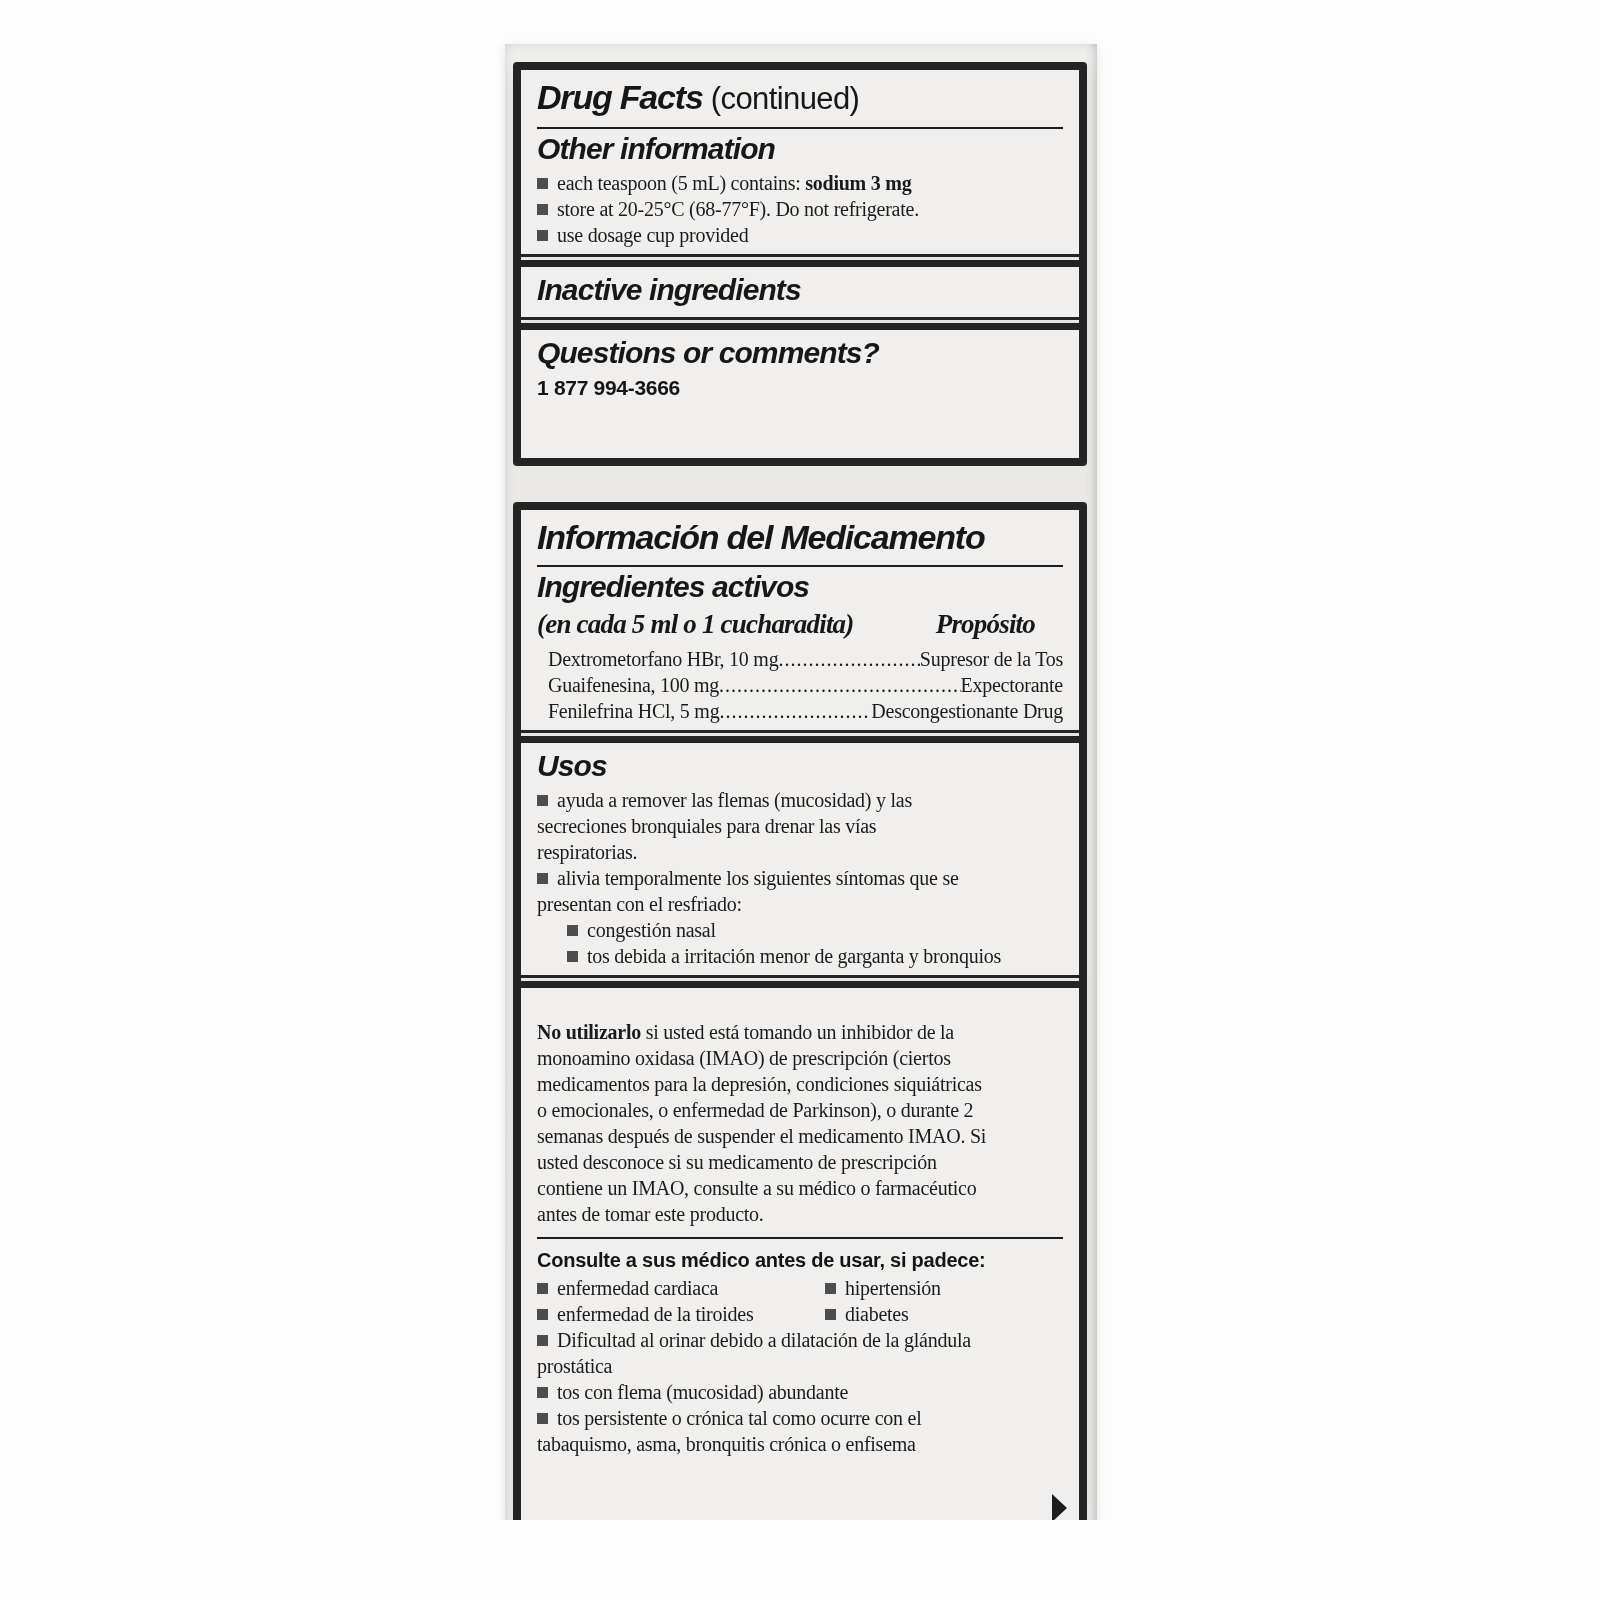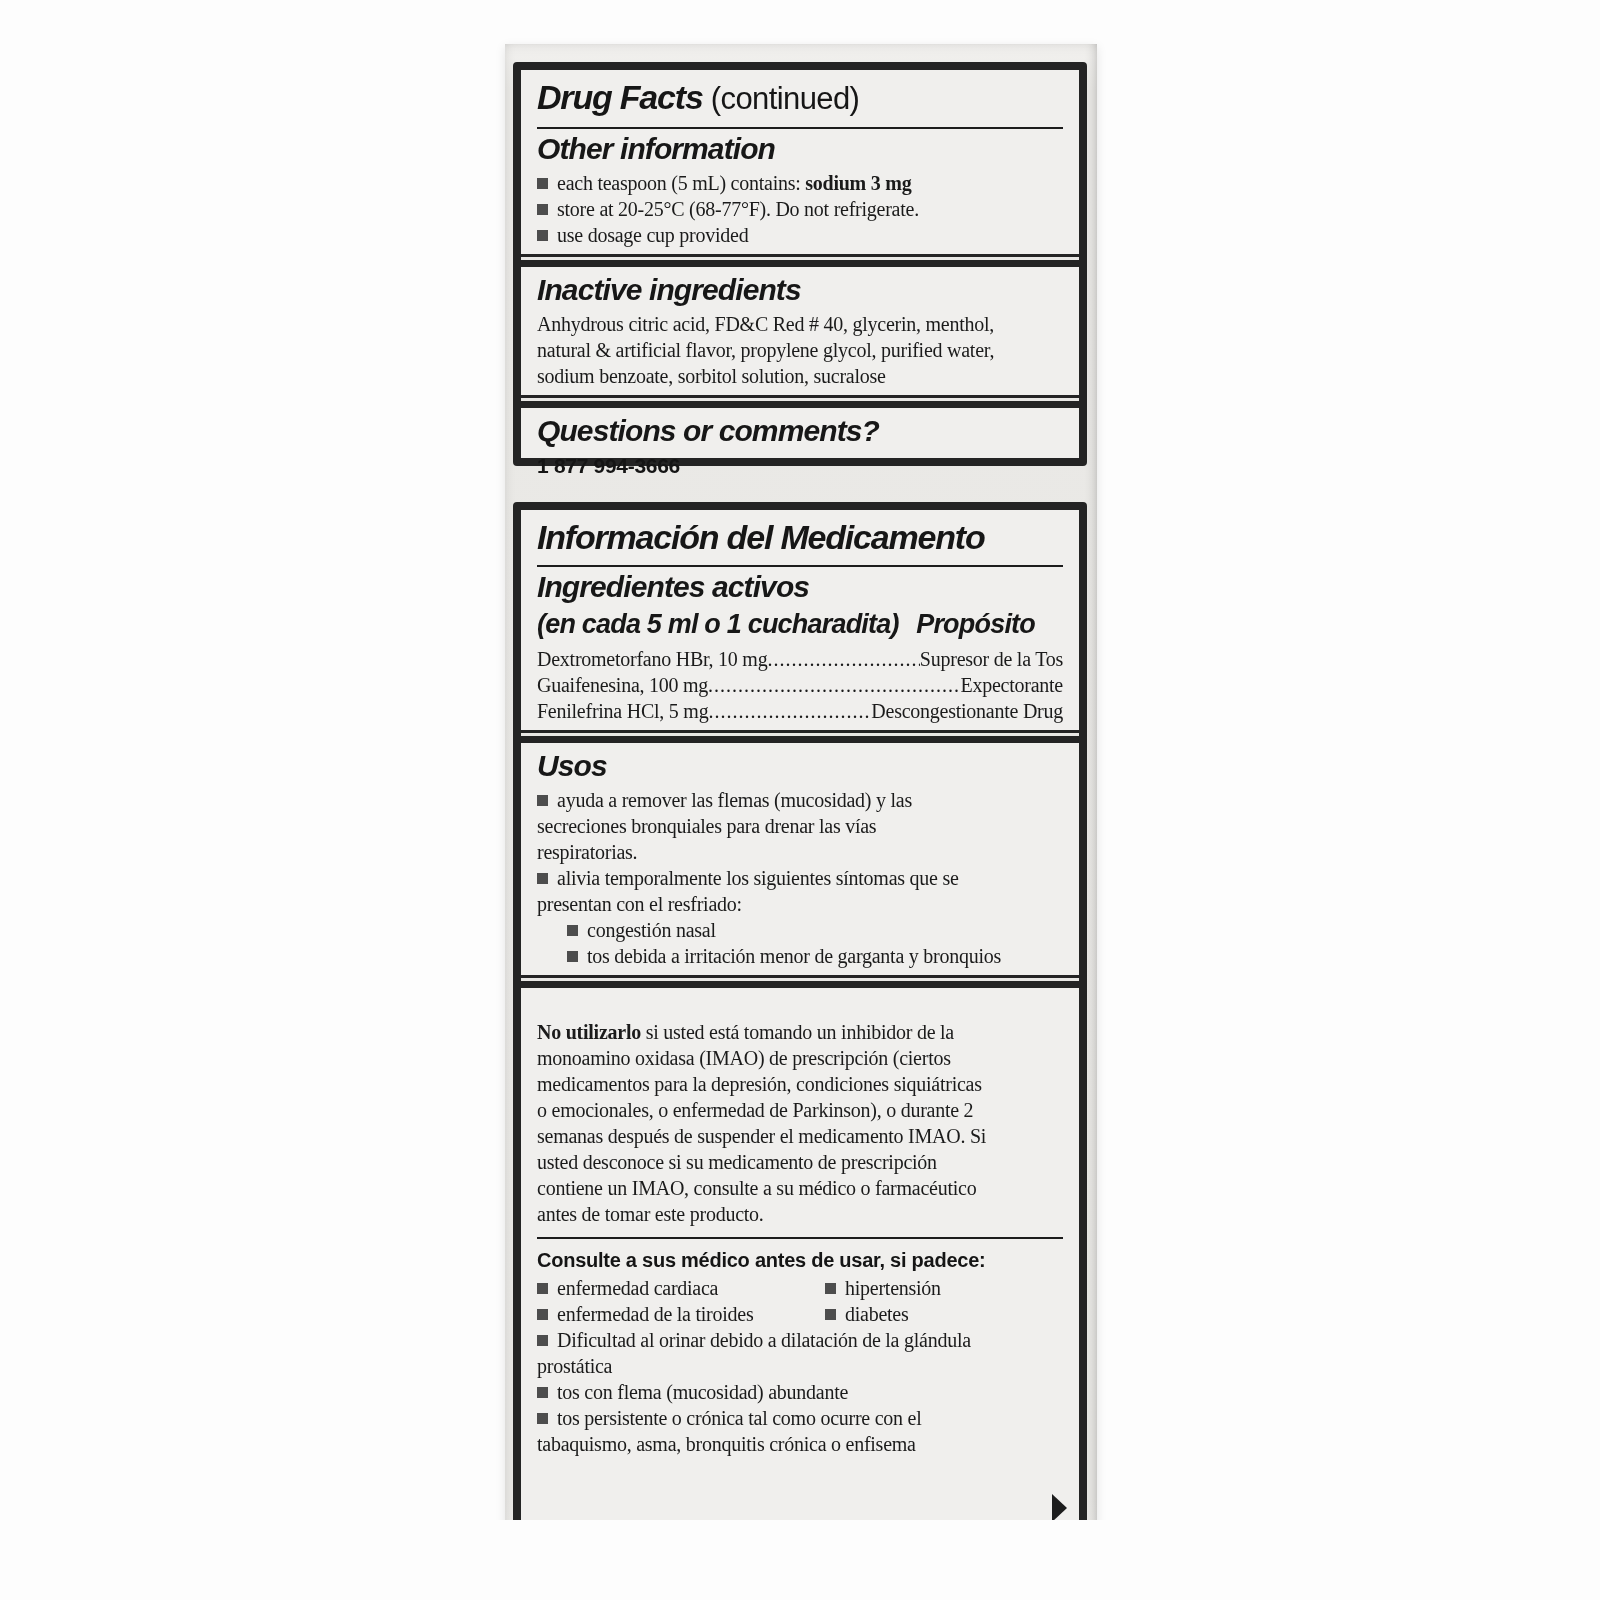--- a/index.html
+++ b/index.html
@@ -92,21 +92,21 @@
     width: 11px;
     height: 11px;
     background: #4d4d4d;
     margin-right: 9px;
     position: relative;
     top: -1px;
   }
   .sub-indent { margin-left: 30px; }
   .bold { font-weight: bold; }
 
-  .lead-row { display: flex; align-items: flex-start; }
+  .lead-row { display: flex; align-items: flex-start; margin-left: 11px; }
   .lead-name { white-space: nowrap; flex: none; }
   .lead-dots {
     flex: 1 1 auto;
     min-width: 8px;
     overflow: hidden;
     white-space: nowrap;
     letter-spacing: 1px;
   }
   .lead-dots::after {
     content: "......................................................................................";
@@ -117,20 +117,21 @@
     display: flex;
     justify-content: space-between;
     font-size: 27px;
     line-height: 32px;
     font-weight: bold;
     font-style: italic;
     letter-spacing: -0.8px;
     color: #171717;
     padding-right: 28px;
     margin: 2px 0 6px 0;
+    font-family: Liberation Serif, serif;
   }
 
   .inner-rule {
     border: none;
     border-top: 2px solid #1c1c1c;
     margin: 10px 0 8px 0;
   }
   .consult-head {
     font-weight: bold;
     font-size: 20px;
@@ -186,23 +187,20 @@
         </div>
         <div class="b-item">
           <span class="sq"></span><span>use dosage cup provided</span>
         </div>
       </div>
 
       <div class="sec-divider"></div>
 
       <div class="sec">
         <div class="h-sec">Inactive ingredients</div>
-        <div class="txt pre">Anhydrous citric acid, FD&amp;C Red # 40, glycerin, menthol,
-natural &amp; artificial flavor, propylene glycol, purified water,
-sodium benzoate, sorbitol solution, sucralose</div>
       </div>
 
       <div class="sec-divider"></div>
 
       <div class="sec sec-fill">
         <div class="h-sec">Questions or comments?</div>
         <div class="phone">1 877 994-3666</div>
       </div>
     </div>
 

